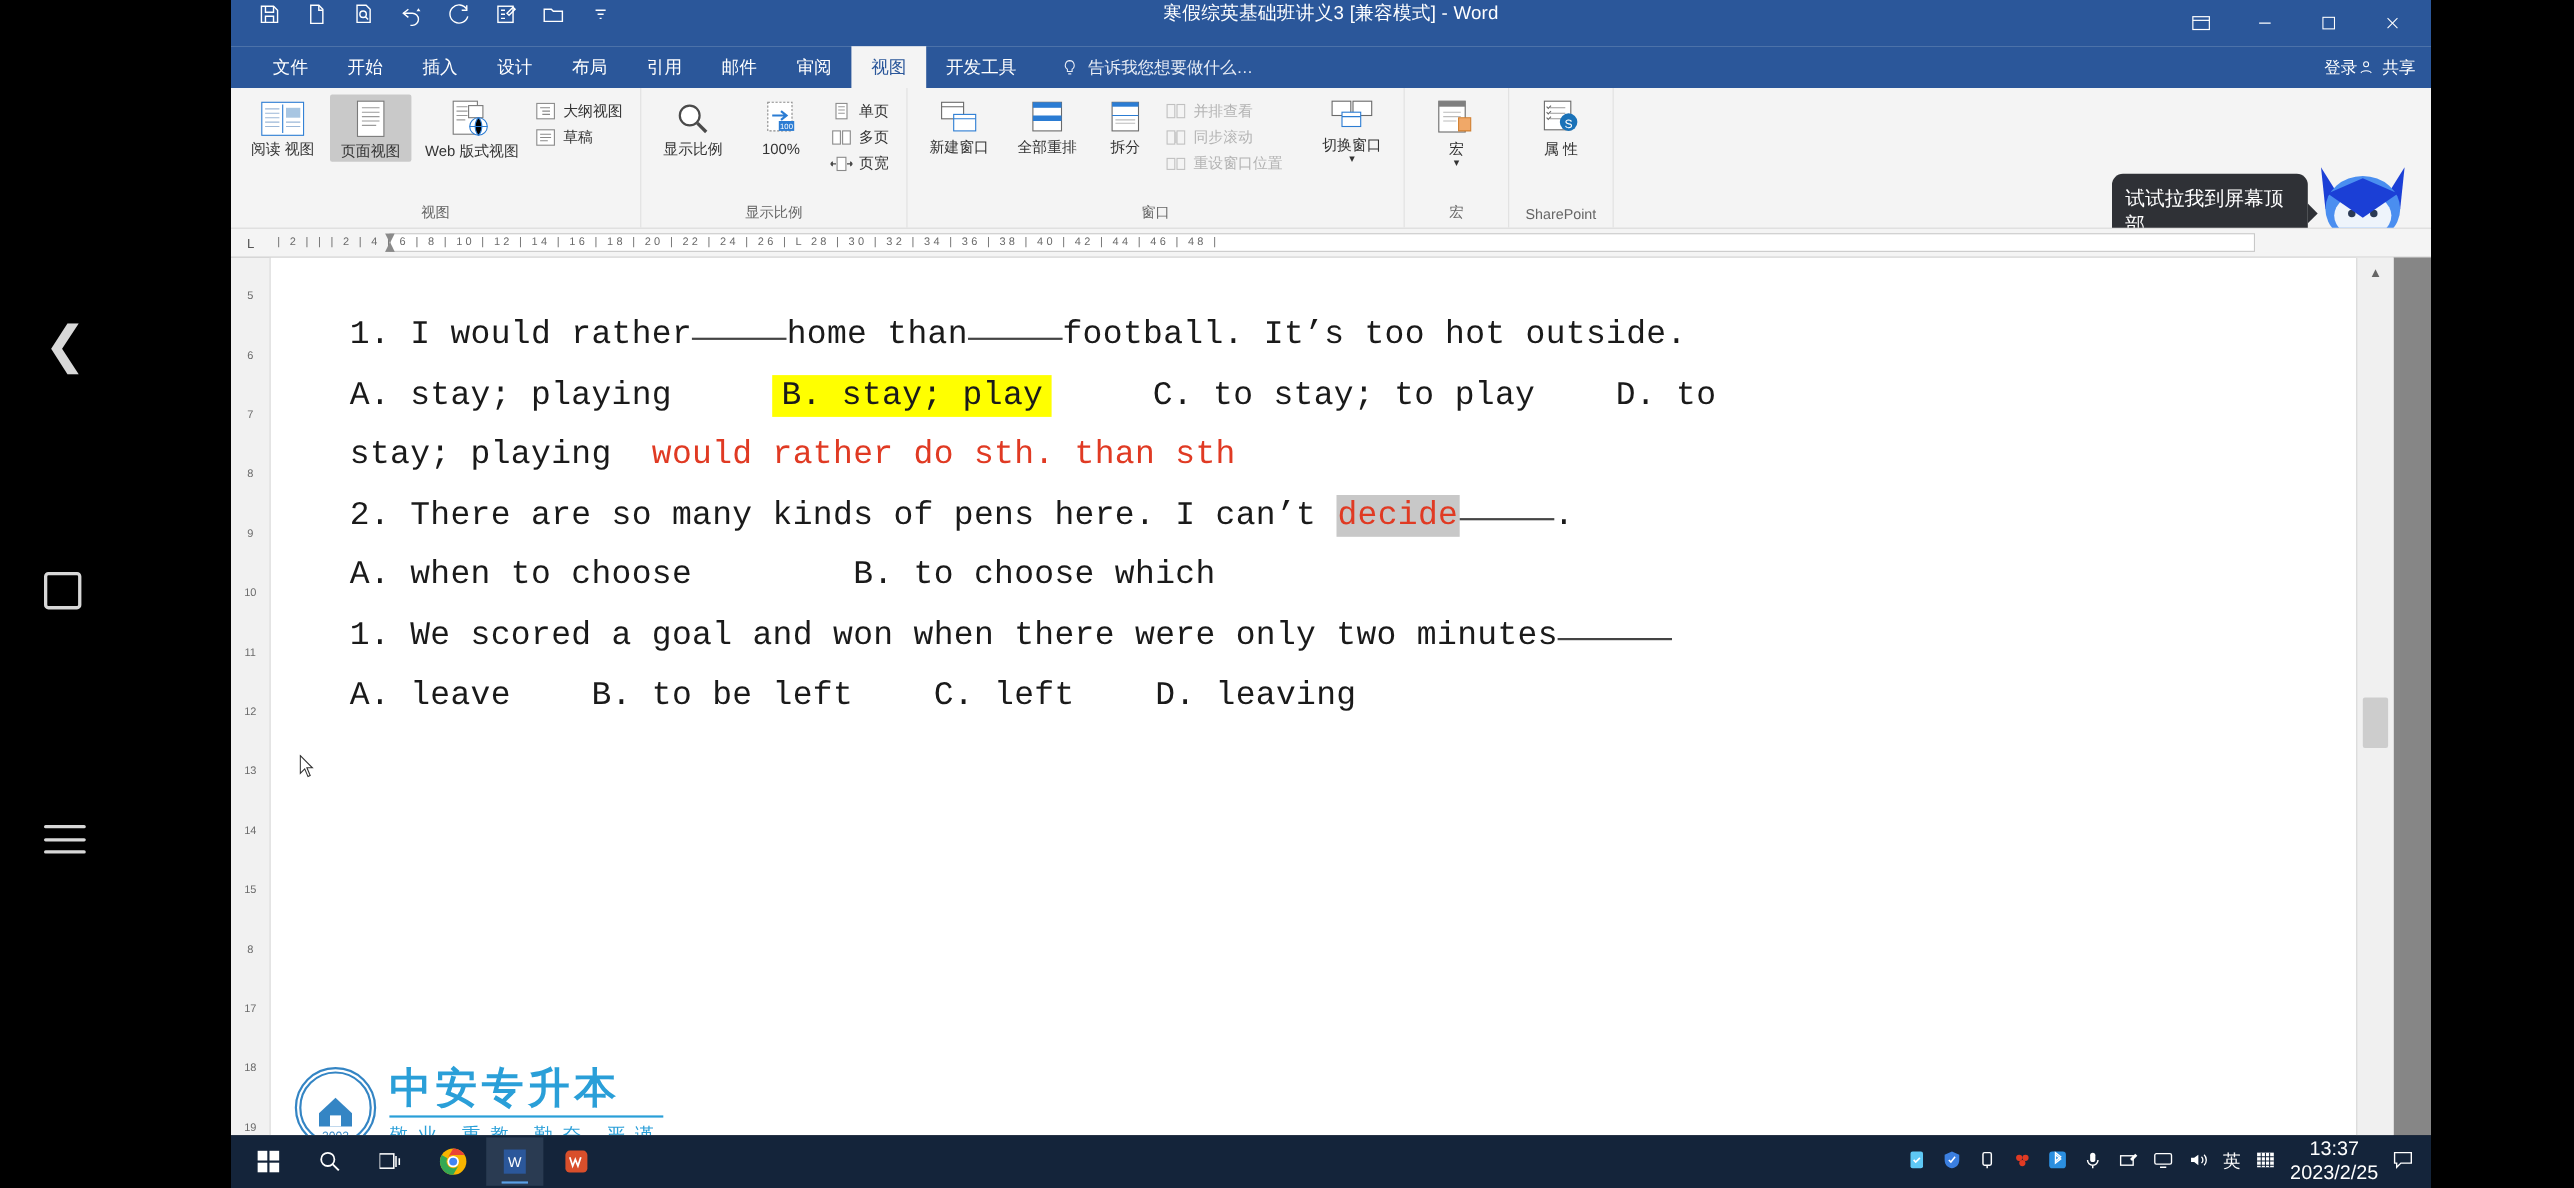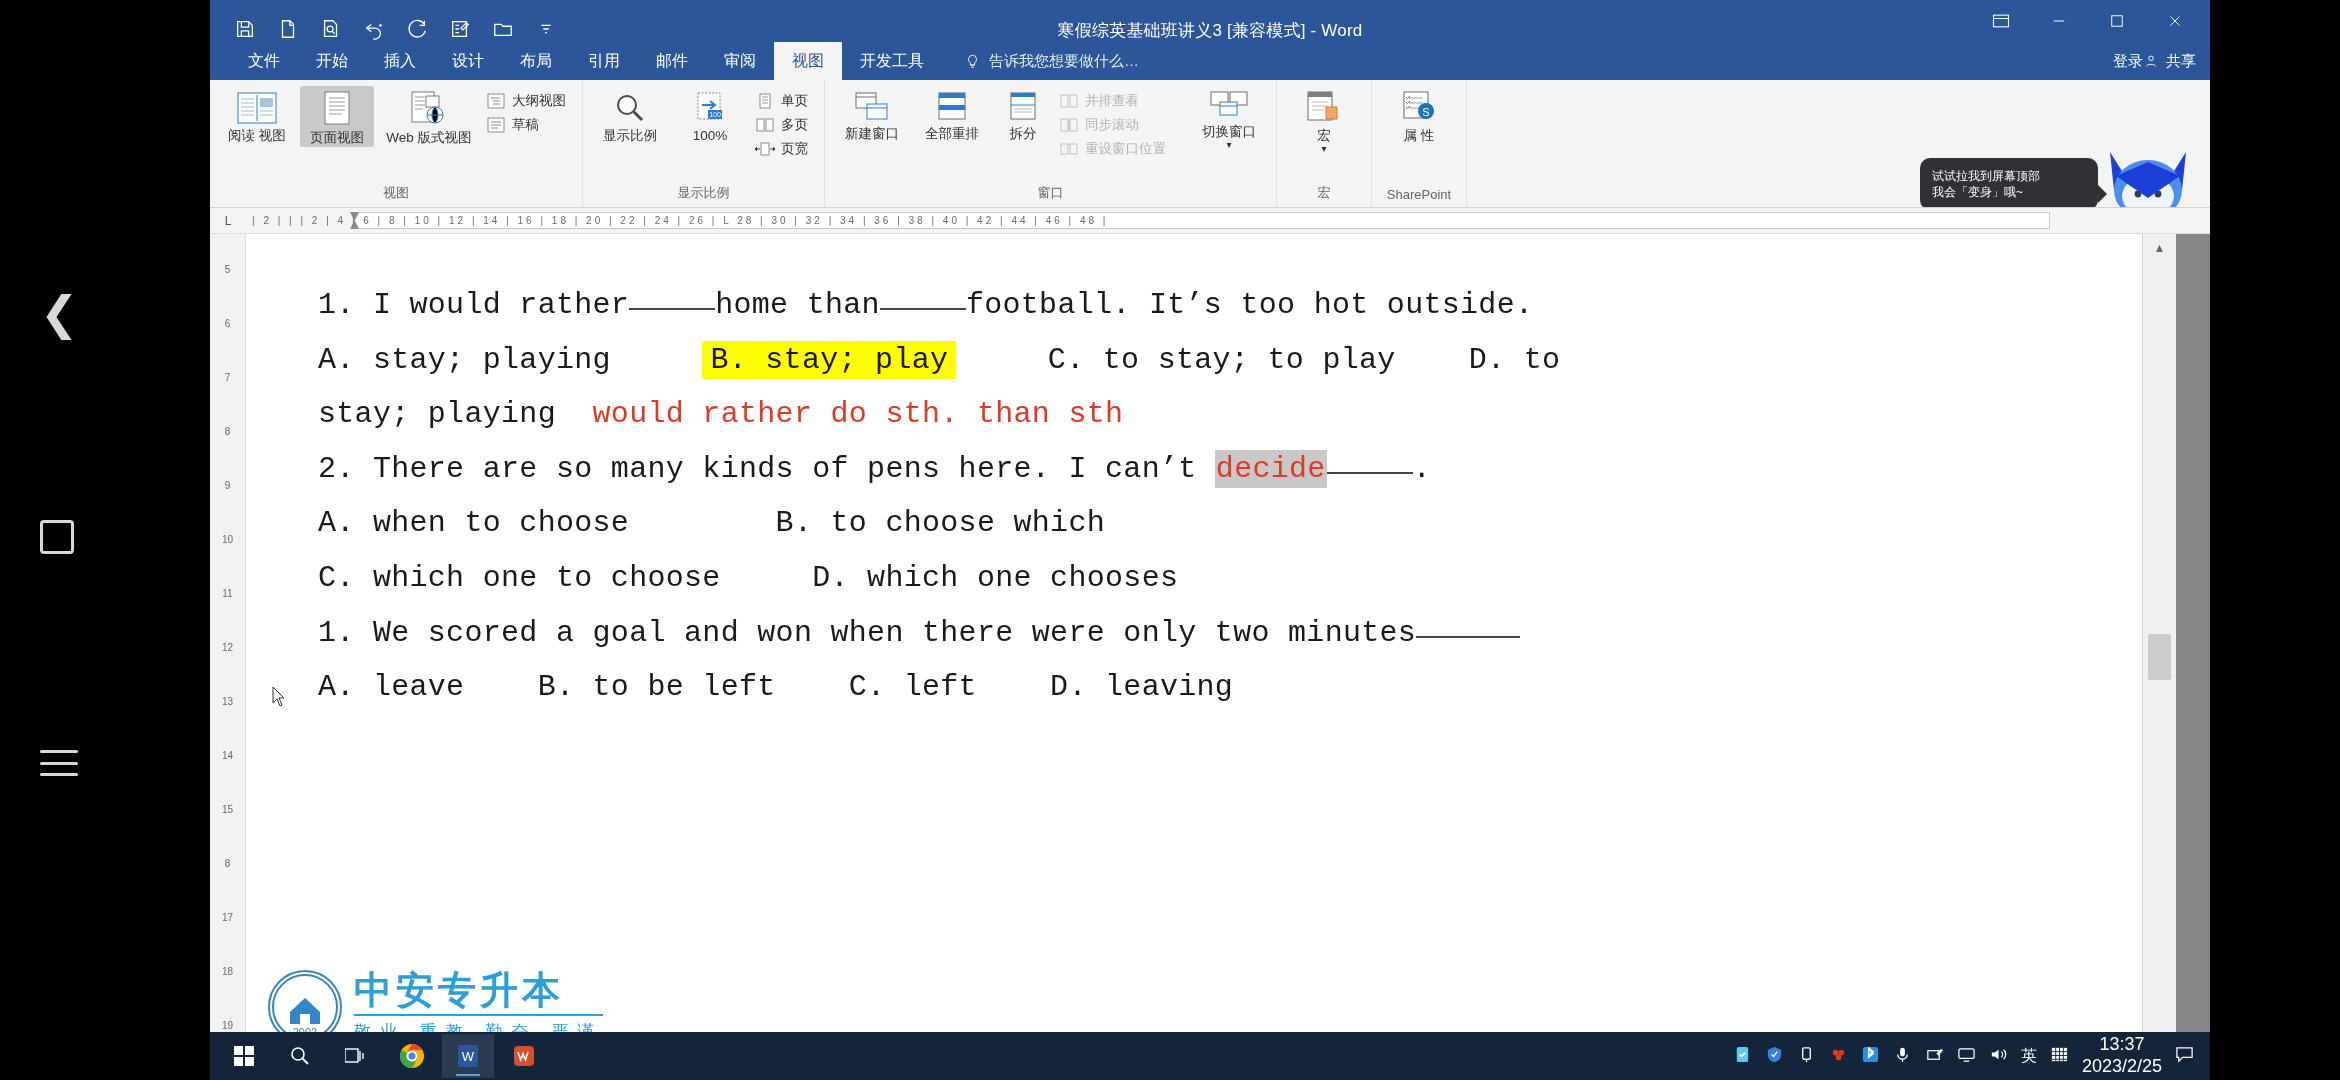--- a/index.html
+++ b/index.html
@@ -30,21 +30,21 @@
 
   
   #word {
     position: absolute; left: 210px; top: 0; width: 2000px; height: 1032px;
     background: #fff; overflow: hidden;
   }
 
   
   .titlebar {
     height: 42px; background: #2b579a; position: relative;
-    display: flex; align-items: flex-end;
+    display: flex; align-items: flex-start;
   }
   .qat { display: flex; align-items: center; gap: 17px; padding-left: 22px; }
   .qat-ico { width: 26px; height: 26px; color: #fff; display:flex; align-items:center; justify-content:center; }
   .qat-ico svg { width: 22px; height: 22px; fill: none; stroke: #fff; stroke-width: 1.4; }
   .title-text {
     position: absolute; left: 0; right: 0; text-align: center;
     color: #fff; font-size: 17px; letter-spacing: .2px; pointer-events: none;
   }
   .win-ctrls { position: absolute; right: 6px; top: 0; height: 42px; display: flex; }
   .win-btn { width: 58px; height: 42px; display:flex; align-items:center; justify-content:center; color: #fff; }
@@ -88,21 +88,21 @@
   .smallcol { display: flex; flex-direction: column; gap: 2px; padding-top: 4px; }
   .smallbtn { display: flex; align-items: center; gap: 6px; padding: 2px 6px 2px 2px; font-size: 13.5px; color: #333; white-space: nowrap; }
   .smallbtn.dis { color: #b3b3b3; }
   .smallbtn .mini { width: 20px; height: 18px; display:flex; align-items:center; justify-content:center; }
   .chk { width: 14px; height: 14px; border: 1px solid #8a8a8a; background: #fff; display:flex; align-items:center; justify-content:center; }
   .chk.on::after { content: "✓"; font-size: 12px; color: #333; line-height: 1; }
 
   
   .tooltip {
     position: absolute; right: 112px; top: 78px; width: 178px;
-    background: #2f3136; color: #fff; font-size: 12px; line-height: 1.35;
+    background: #2f3136; color: #fff; font-size: 18px; line-height: 1.35;
     border-radius: 10px; padding: 10px 12px; z-index: 40;
   }
   .tooltip::after { content: ""; position: absolute; right: -9px; top: 27px;
     border: 9px solid transparent; border-left-color: #2f3136; border-right: 0; }
   .mascot { position: absolute; right: 14px; top: 66px; width: 96px; height: 92px; z-index: 41; }
 
   
   .ruler { height: 26px; background: #f4f4f4; border-bottom: 1px solid #dcdcdc;
     display: flex; align-items: center; position: relative; }
   .ruler-corner { width: 36px; text-align: center; font-size: 12px; color: #555; }
@@ -573,21 +573,20 @@
           <div class="qline"><span>1. I would rather</span><span class="blank sm"></span><span>home than</span><span class="blank sm"></span><span>football. It’s too hot outside.</span></div>
 
           <div class="qline"><span>A. stay; playing     </span><span class="hl-yellow">B. stay; play</span><span>     C. to stay; to play    D. to</span></div>
 
           <div class="qline"><span>stay; playing  </span><span class="red">would rather do sth. than sth</span></div>
 
           <div class="qline"><span>2. There are so many kinds of pens here. I can’t </span><span class="red sel-grey">decide</span><span class="blank sm"></span><span>.</span></div>
 
           <div class="qline">A. when to choose        B. to choose which</div>
 
-          <div class="qline">C. which one to choose     D. which one chooses</div>
 
           <div class="qline"><span>1. We scored a goal and won when there were only two minutes</span><span class="blank lg"></span></div>
 
           <div class="qline">A. leave    B. to be left    C. left    D. leaving</div>
         </div>
 
         <svg class="cursor-arrow" viewBox="0 0 14 22">
           <path d="M1 1 L1 17 L5 13 L8 20 L10 19 L7 12 L12 12 Z" fill="#fff" stroke="#333" stroke-width="1"></path>
         </svg>
 

